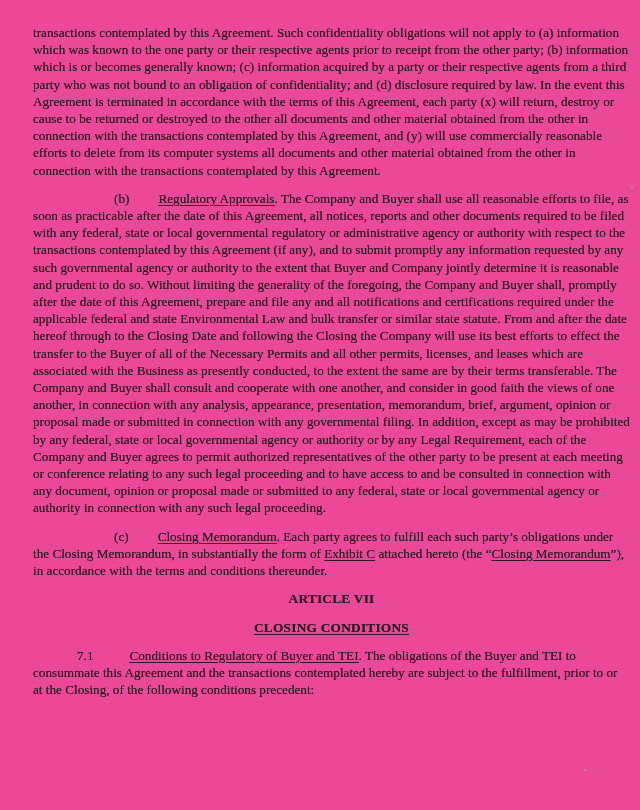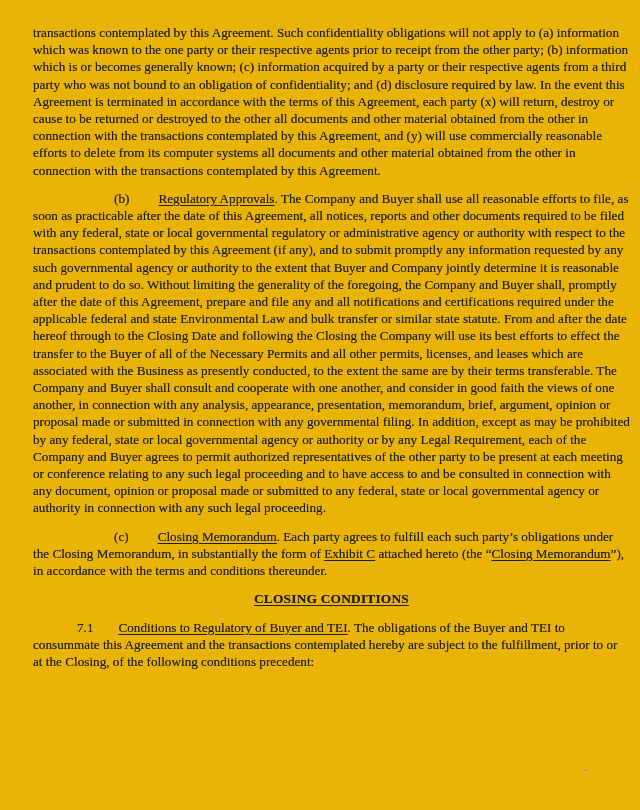--- a/index.html
+++ b/index.html
@@ -1,39 +1,39 @@
 <!DOCTYPE html>
 <html><head>
 <meta charset="utf-8">
 <style>
   html, body { margin: 0; padding: 0; }
   .page {
     position: relative;
     width: 640px;
     height: 810px;
-    background: #eab308;
+    background: #ec4899;
     overflow: hidden;
     font-family: "Liberation Serif", "DejaVu Serif", serif;
     color: #1e1e1e;
   }
   .body-text {
     position: absolute;
     left: 33px;
     top: 24px;
     width: 597px;
     font-size: 13.2px;
     line-height: 17.2px;
     text-align: left;
     text-shadow: 0 0 0.3px rgba(20,20,20,0.55);
   }
   p.para { margin: 0 0 11px 0; }
   .indent-sub { text-indent: 81px; }
   .sub-label { margin-right: 29px; }
   .indent-num { text-indent: 44px; }
-  .num-label { margin-right: 25px; }
+  .num-label { margin-right: 36px; }
   .underline { text-decoration: underline; text-underline-offset: 1.5px; }
   .article-heading, .section-heading {
     margin: 0 0 11px 0;
     font-size: 13.4px;
     line-height: 17.2px;
     text-align: center;
     font-weight: bold;
     letter-spacing: 0.2px;
   }
   .section-heading { text-decoration: underline; text-underline-offset: 2px; text-align: center; }
@@ -46,20 +46,21 @@
 
 <div class="page">
   <div class="body-text">
 
     <p class="para">transactions contemplated by this Agreement.  Such confidentiality obligations will not apply to (a) information which was known to the one party or their respective agents prior to receipt from the other party; (b) information which is or becomes generally known; (c) information acquired by a party or their respective agents from a third party who was not bound to an obligation of confidentiality; and (d) disclosure required by law.  In the event this Agreement is terminated in accordance with the terms of this Agreement, each party (x) will return, destroy or cause to be returned or destroyed to the other all documents and other material obtained from the other in connection with the transactions contemplated by this Agreement, and (y) will use commercially reasonable efforts to delete from its computer systems all documents and other material obtained from the other in connection with the transactions contemplated by this Agreement.</p>
 
     <p class="para indent-sub"><span class="sub-label">(b)</span><span class="underline">Regulatory Approvals</span><span>. The Company and Buyer shall use all reasonable efforts to file, as soon as practicable after the date of this Agreement, all notices, reports and other documents required to be filed with any federal, state or local governmental regulatory or administrative agency or authority with respect to the transactions contemplated by this Agreement (if any), and to submit promptly any information requested by any such governmental agency or authority to the extent that Buyer and Company jointly determine it is reasonable and prudent to do so.  Without limiting the generality of the foregoing, the Company and Buyer shall, promptly after the date of this Agreement, prepare and file any and all notifications and certifications required under the applicable federal and state Environmental Law and bulk transfer or similar state statute. From and after the date hereof through to the Closing Date and following the Closing the Company will use its best efforts to effect the transfer to the Buyer of all of the Necessary Permits and all other permits, licenses, and leases which are associated with the Business as presently conducted, to the extent the same are by their terms transferable.  The Company and Buyer shall consult and cooperate with one another, and consider in good faith the views of one another, in connection with any analysis, appearance, presentation, memorandum, brief, argument, opinion or proposal made or submitted in connection with any governmental filing.  In addition, except as may be prohibited by any federal, state or local governmental agency or authority or by any Legal Requirement, each of the Company and Buyer agrees to permit authorized representatives of the other party to be present at each meeting or conference relating to any such legal proceeding and to have access to and be consulted in connection with any document, opinion or proposal made or submitted to any federal, state or local governmental agency or authority in connection with any such legal proceeding.</span></p>
 
     <p class="para indent-sub"><span class="sub-label">(c)</span><span class="underline">Closing Memorandum</span><span>.  Each party agrees to fulfill each such party’s obligations under the Closing Memorandum, in substantially the form of </span><span class="underline">Exhibit C</span><span> attached hereto (the “</span><span class="underline">Closing Memorandum</span><span>”), in accordance with the terms and conditions thereunder.</span></p>
 
+    <p class="article-heading">ARTICLE VII</p>
 
     <p class="section-heading">CLOSING CONDITIONS</p>
 
     <p class="para indent-num"><span class="num-label">7.1</span><span class="underline">Conditions to Regulatory of Buyer and TEI</span><span>.  The obligations of the Buyer and TEI to consummate this Agreement and the transactions contemplated hereby are subject to the fulfillment, prior to or at the Closing, of the following conditions precedent:</span></p>
 
   </div>
 
   <div class="speck speck-1"></div>
   <div class="speck speck-2"></div>
 </div>

